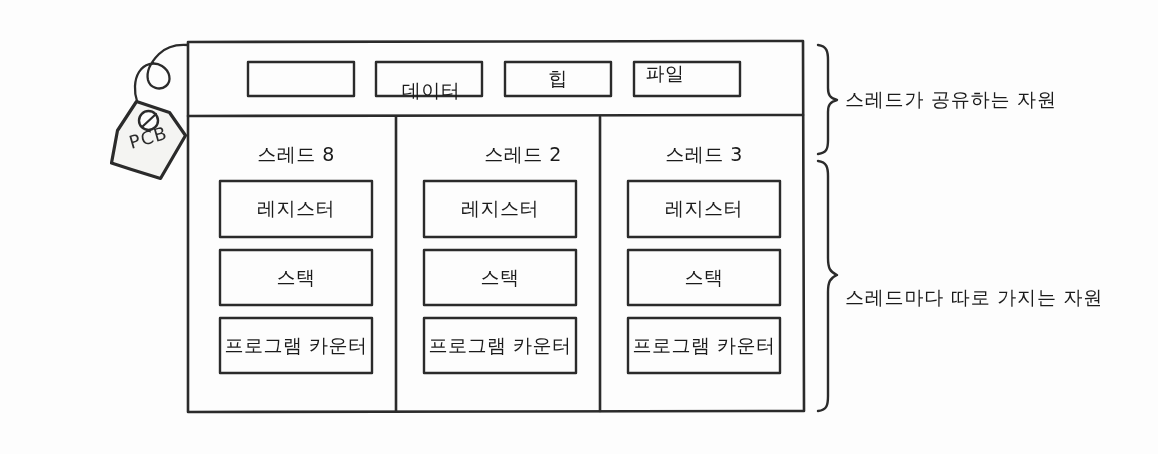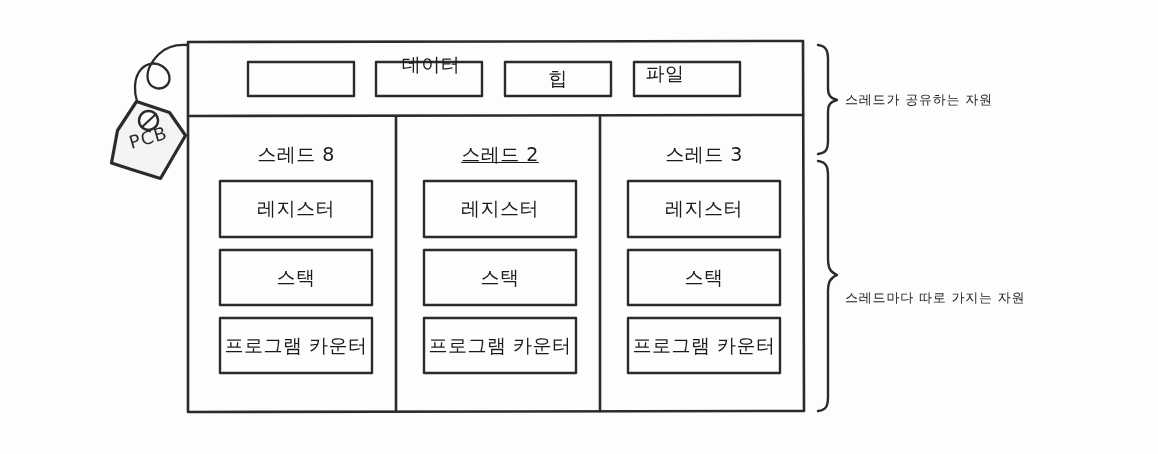--- a/index.html
+++ b/index.html
@@ -29,21 +29,21 @@
     justify-content: center;
     color: #1b1b1b;
     white-space: nowrap;
     letter-spacing: 0.5px;
     font-family: "DejaVu Sans", sans-serif;
   }
   .res-lbl { font-size: 19px; }
   .thread-hdr { font-size: 19px; }
   .inner-lbl { font-size: 19px; }
   .brace-lbl {
-    font-size: 13px;
+    font-size: 19px;
     justify-content: flex-start;
     letter-spacing: 0.8px;
     text-align: center;
   }
   .pcb-lbl {
     font-size: 18px;
     color: #2a2a2a;
     letter-spacing: 1px;
     transform: rotate(-16deg);
   }
@@ -118,30 +118,30 @@
                L828 258
                C 828 268 830 272 837 275
                C 830 278 828 282 828 292
                L828 396
                C 828 405 827 410 818 411"></path>
     </g>
   </svg>
 
   <div class="lbl pcb-lbl" style="left:110px; top:124px; width:76px; height:26px;">PCB</div>
 
-  <div class="lbl res-lbl" style="left:376px; top:48px; width:110px; height:34px;">데이터</div>
+  <div class="lbl res-lbl" style="left:376px; top:74px; width:110px; height:34px;">데이터</div>
   <div class="lbl res-lbl" style="left:505px; top:62px; width:106px; height:34px;">힙</div>
   <div class="lbl res-lbl" style="left:612px; top:62px; width:106px; height:23px;">파일</div>
 
   <div class="lbl thread-hdr" style="left:220px; top:142px; width:152px; height:26px;">스레드 8</div>
   <div class="lbl inner-lbl" style="left:220px; top:181px; width:152px; height:56px;">레지스터</div>
   <div class="lbl inner-lbl" style="left:220px; top:250px; width:152px; height:55px;">스택</div>
   <div class="lbl inner-lbl" style="left:220px; top:318px; width:152px; height:55px;">프로그램 카운터</div>
 
-  <div class="lbl thread-hdr" style="left:424px; top:142px; width:152px; height:26px;text-decoration:underline;">스레드 2</div>
+  <div class="lbl thread-hdr" style="left:447px; top:142px; width:152px; height:26px;">스레드 2</div>
   <div class="lbl inner-lbl" style="left:424px; top:181px; width:152px; height:56px;">레지스터</div>
   <div class="lbl inner-lbl" style="left:424px; top:250px; width:152px; height:55px;">스택</div>
   <div class="lbl inner-lbl" style="left:424px; top:318px; width:152px; height:55px;">프로그램 카운터</div>
 
   <div class="lbl thread-hdr" style="left:628px; top:142px; width:152px; height:26px;">스레드 3</div>
   <div class="lbl inner-lbl" style="left:628px; top:181px; width:152px; height:56px;">레지스터</div>
   <div class="lbl inner-lbl" style="left:628px; top:250px; width:152px; height:55px;">스택</div>
   <div class="lbl inner-lbl" style="left:628px; top:318px; width:152px; height:55px;">프로그램 카운터</div>
 
   <div class="lbl brace-lbl" style="left:845px; top:87px; width:300px; height:26px;">스레드가 공유하는 자원</div>

